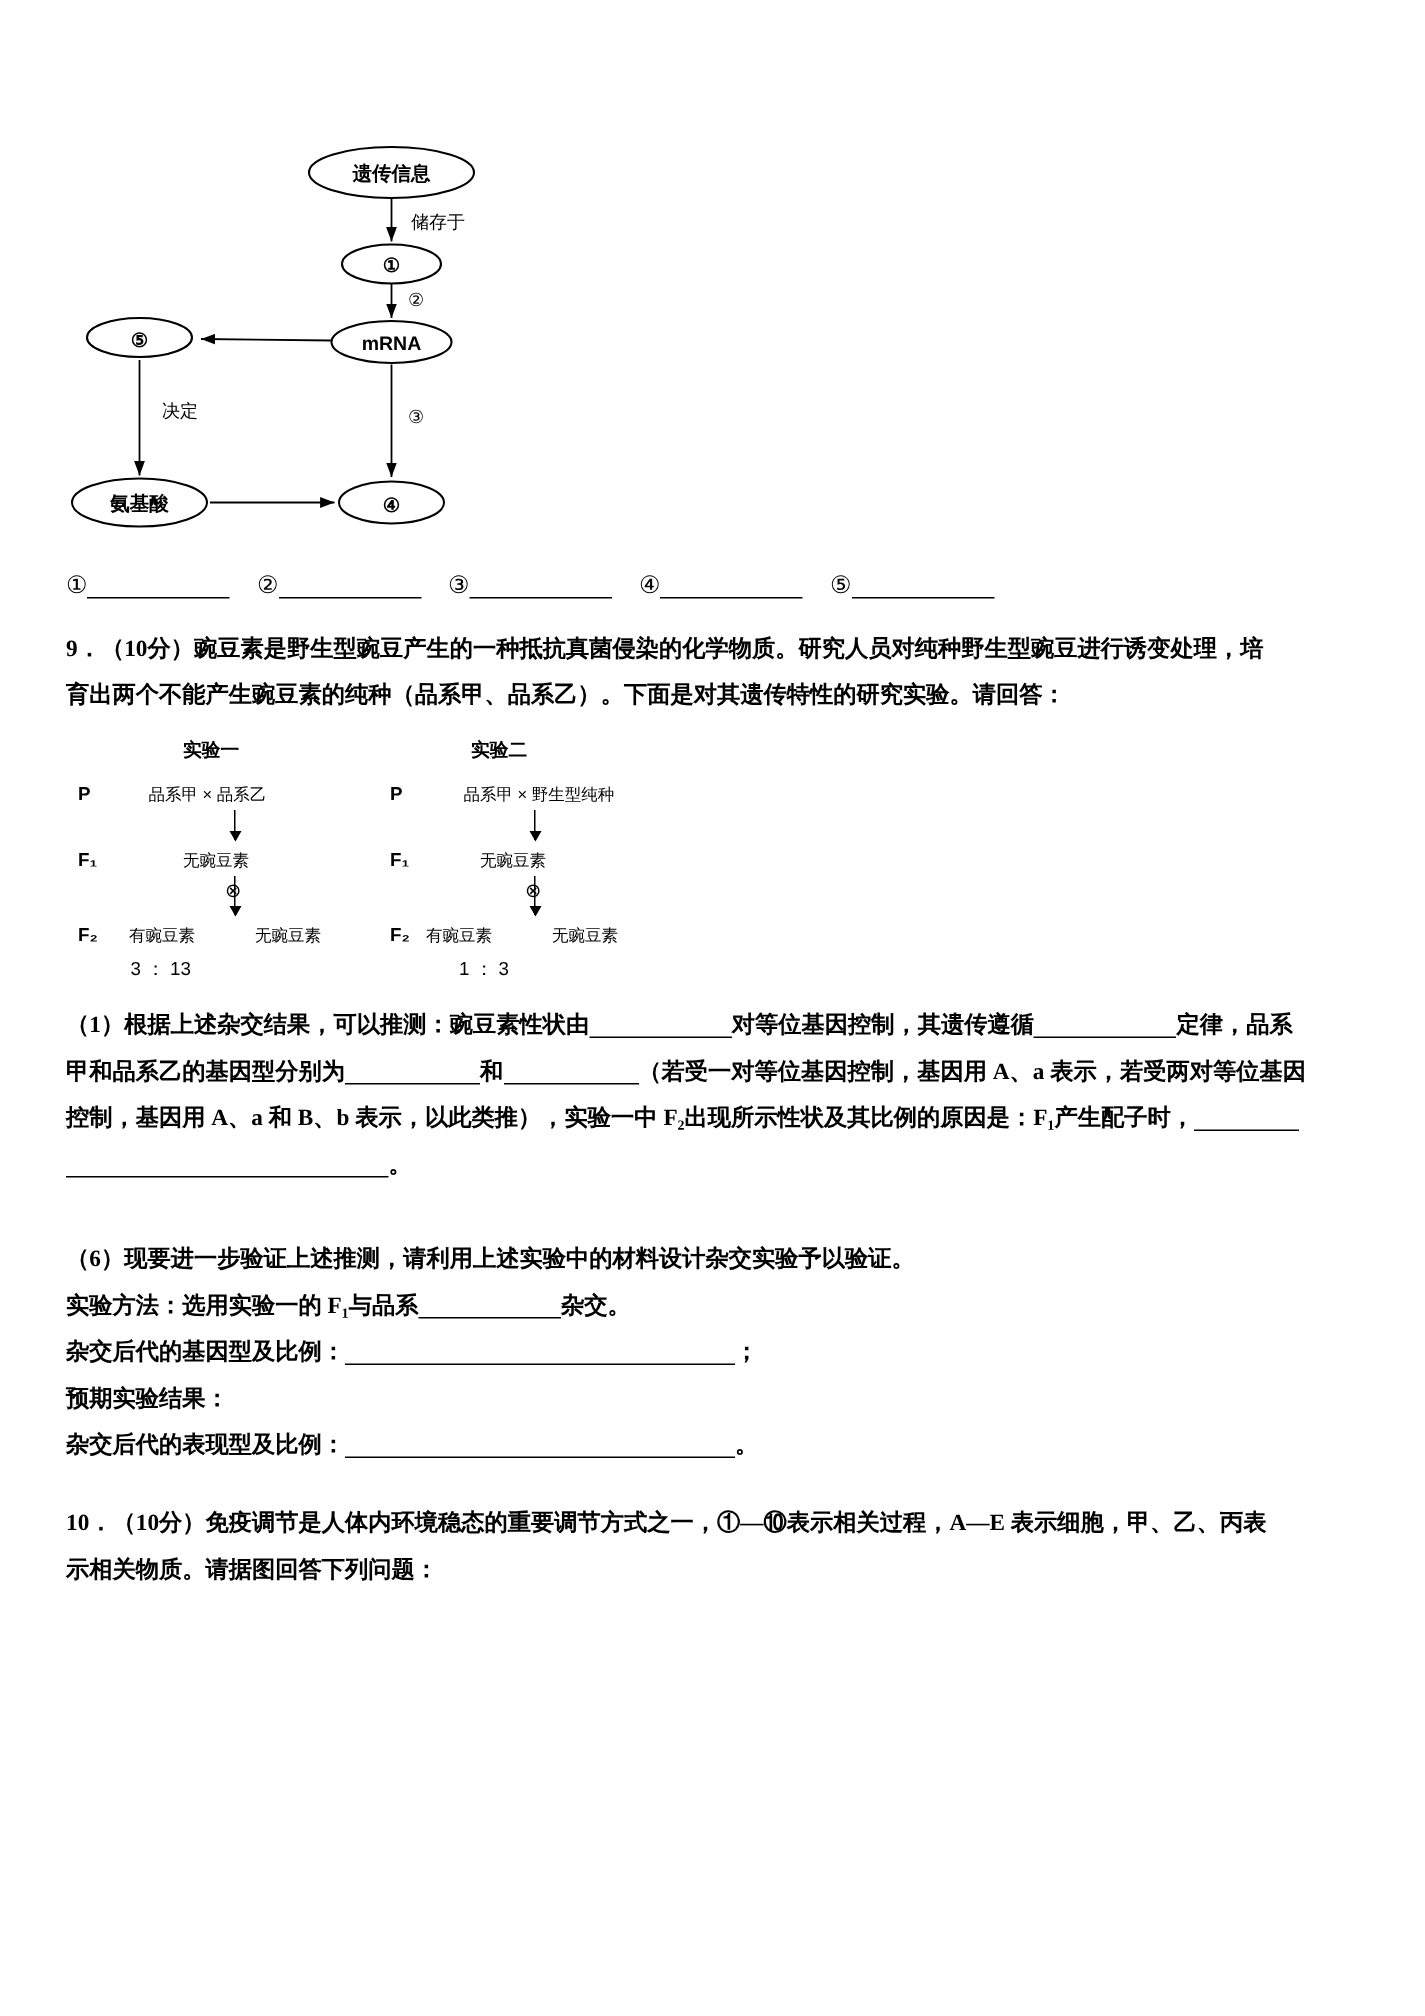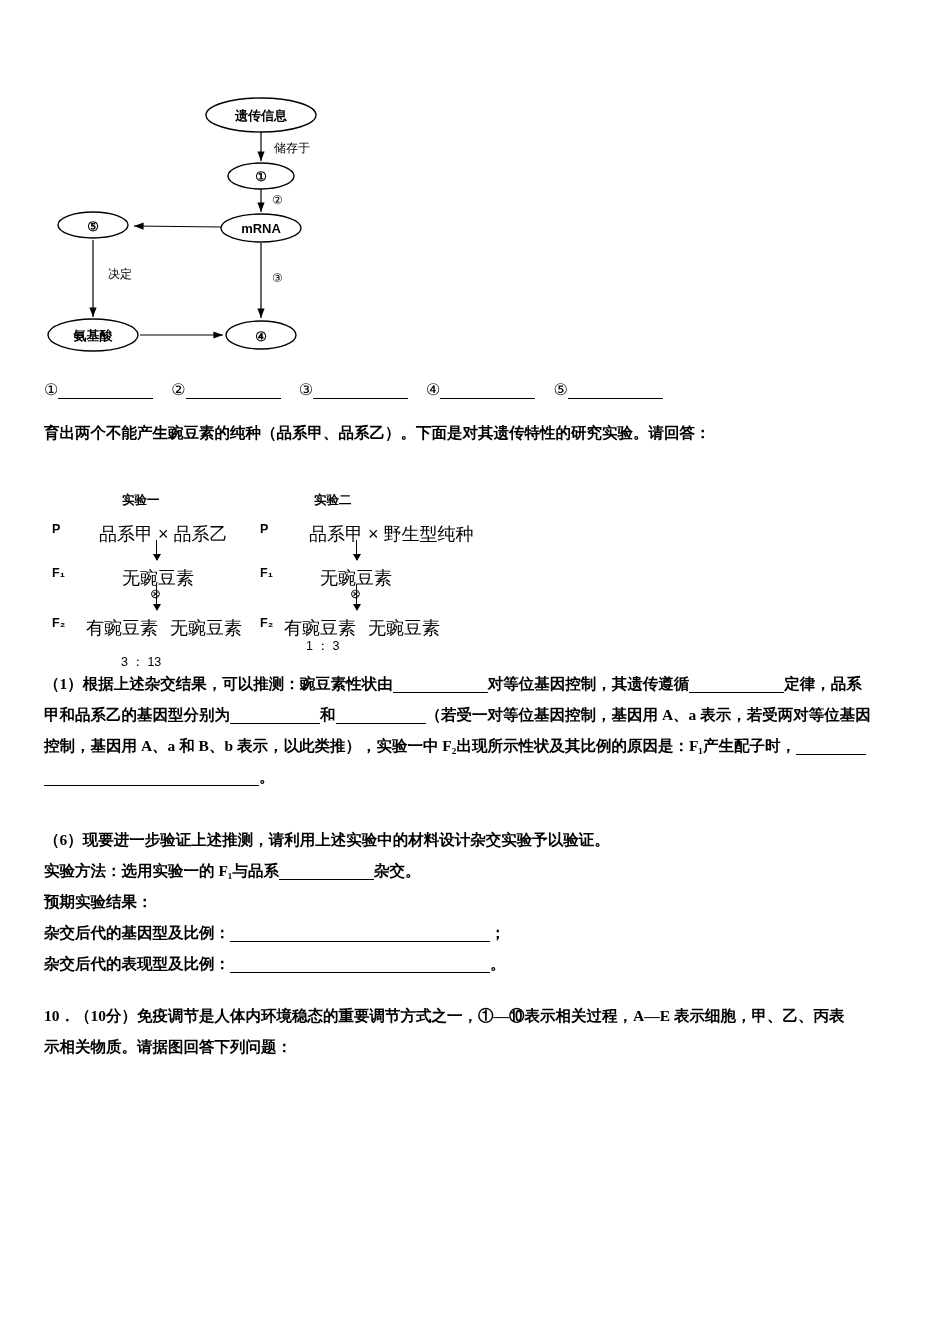--- a/index.html
+++ b/index.html
@@ -90,21 +90,21 @@
     font-size: 12.5px;
   }
   .cross-wrap .ttl {
     position: absolute;
     font-weight: bold;
     font-size: 12.5px;
     font-family: Liberation Mono, monospace;
   }
   .cross-wrap .cell {
     position: absolute;
-    font-size: 18px;
+    font-size: 11px;
     white-space: nowrap;
   }
   .cross-wrap .gen {
     position: absolute;
     font-size: 12.5px;
     font-weight: bold;
   }
   .cross-wrap .ratio {
     position: absolute;
     font-size: 12.5px;
@@ -176,20 +176,23 @@
 
   <div class="blanks-row">
     <span class="bk"><span>①</span><span class="ul" style="width:95px"></span></span>
     <span class="bk"><span>②</span><span class="ul" style="width:95px"></span></span>
     <span class="bk"><span>③</span><span class="ul" style="width:95px"></span></span>
     <span class="bk"><span>④</span><span class="ul" style="width:95px"></span></span>
     <span class="bk"><span>⑤</span><span class="ul" style="width:95px"></span></span>
   </div>
 
   <div class="q q9">
+    <span class="indent-line">
+      <span>9．</span><span>（10分）</span><span>豌豆素是野生型豌豆产生的一种抵抗真菌侵染的化学物质。研究人员对纯种野生型豌豆进行诱变处理，培</span>
+    </span>
     <span class="indent-line">育出两个不能产生豌豆素的纯种（品系甲、品系乙）。下面是对其遗传特性的研究实验。请回答：</span>
   </div>
 
   <div class="cross-wrap">
 
     <div class="ttl" style="left:78px; top:0;">实验一</div>
     <div class="ttl" style="left:270px; top:0;">实验二</div>
 
     <div class="gen" style="left:8px;  top:30px;">P</div>
     <div class="gen" style="left:8px;  top:74px;">F₁</div>
@@ -198,21 +201,21 @@
     <div class="gen" style="left:216px; top:74px;">F₁</div>
     <div class="gen" style="left:216px; top:124px;">F₂</div>
 
     <div class="cell" style="left:55px; top:30px;">品系甲 × 品系乙</div>
     <div class="arrow-v" style="left:112px; top:48px; height:20px;"></div>
     <div class="cell" style="left:78px; top:74px;">无豌豆素</div>
     <div class="xsym" style="left:106px; top:94px;">⊗</div>
     <div class="arrow-v" style="left:112px; top:92px; height:26px;"></div>
     <div class="cell" style="left:42px;  top:124px;">有豌豆素</div>
     <div class="cell" style="left:126px; top:124px;">无豌豆素</div>
-    <div class="ratio" style="left:77px; top:146px;margin-top:16px;">3   ：  13</div>
+    <div class="ratio" style="left:43px; top:146px;">3   ：  13</div>
 
     <div class="cell" style="left:245px; top:30px;margin-left:20px;">品系甲 × 野生型纯种</div>
     <div class="arrow-v" style="left:312px; top:48px; height:20px;"></div>
     <div class="cell" style="left:276px; top:74px;">无豌豆素</div>
     <div class="xsym" style="left:306px; top:94px;">⊗</div>
     <div class="arrow-v" style="left:312px; top:92px; height:26px;"></div>
     <div class="cell" style="left:240px; top:124px;">有豌豆素</div>
     <div class="cell" style="left:324px; top:124px;">无豌豆素</div>
     <div class="ratio" style="left:262px; top:146px;">1  ：  3</div>
   </div>
@@ -230,25 +233,25 @@
     <span class="indent-line">
       <span class="ul" style="width:215px"></span><span>。</span>
     </span>
   </div>
 
   <div class="q q9-part2">
     <span class="indent-line">（6）现要进一步验证上述推测，请利用上述实验中的材料设计杂交实验予以验证。</span>
     <span class="indent-line">
       <span>实验方法：选用实验一的 F₁与品系</span><span class="ul" style="width:95px"></span><span>杂交。</span>
     </span>
+    <span class="indent-line">
+      <span>杂交后代的基因型及比例：</span><span class="ul" style="width:260px"></span><span>；</span>
+    </span>
     <span class="indent-line">预期实验结果：</span>
     <span class="indent-line">
-      <span>杂交后代的基因型及比例：</span><span class="ul" style="width:260px"></span><span>；</span>
-    </span>
-    <span class="indent-line">
       <span>杂交后代的表现型及比例：</span><span class="ul" style="width:260px"></span><span>。</span>
     </span>
   </div>
 
   <div class="q q10">
     <span class="indent-line">
       <span>10．</span><span>（10分）</span><span>免疫调节是人体内环境稳态的重要调节方式之一，①—⑩表示相关过程，A—E 表示细胞，甲、乙、丙表</span>
     </span>
     <span class="indent-line">示相关物质。请据图回答下列问题：</span>
   </div>

